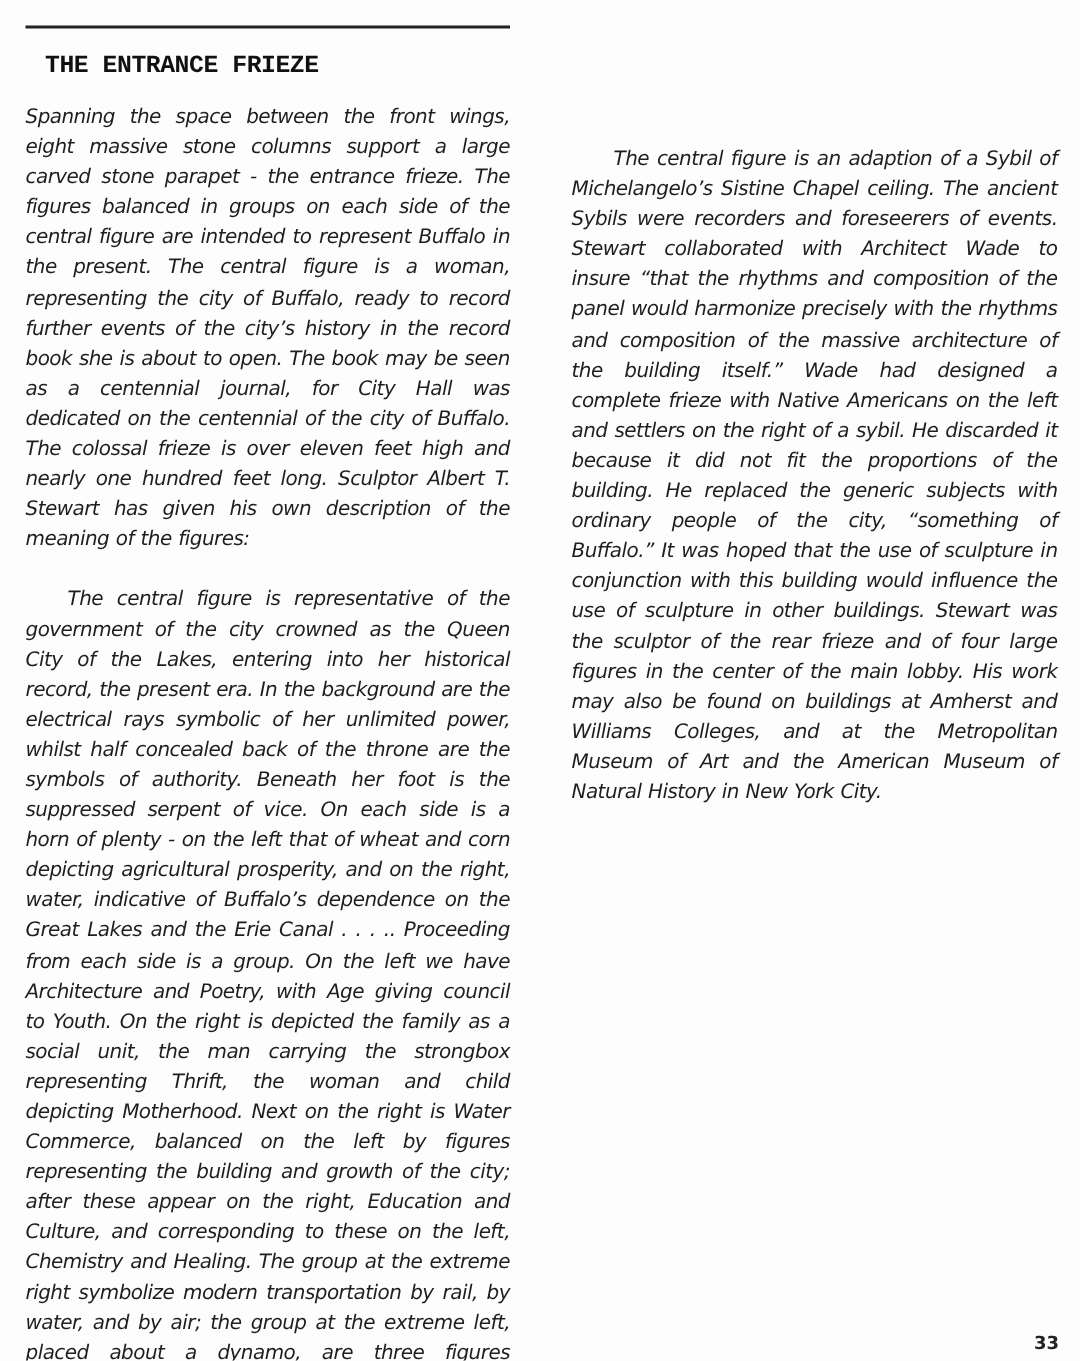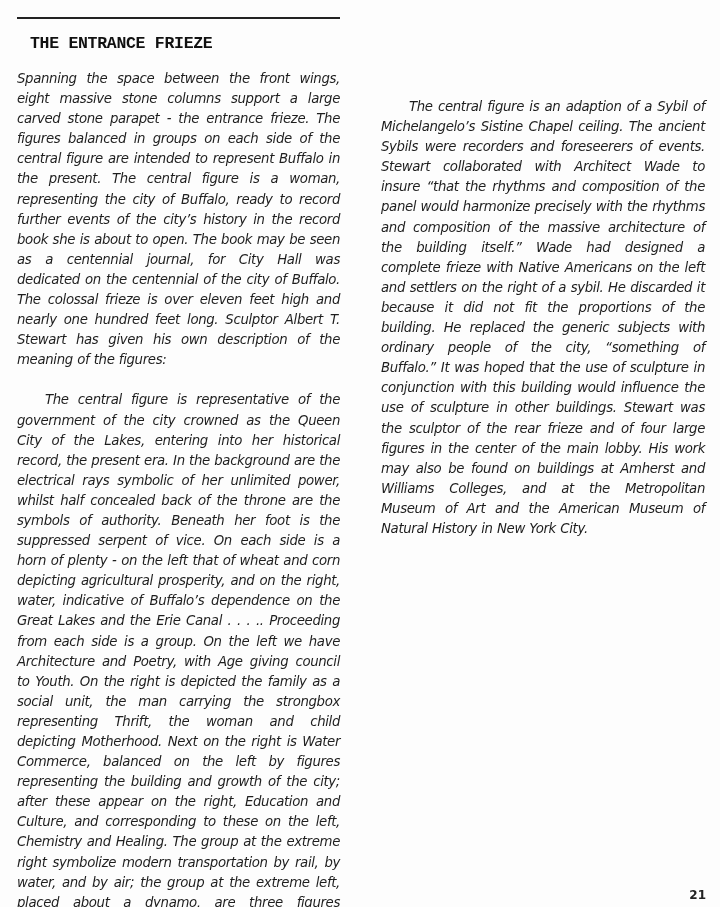--- a/index.html
+++ b/index.html
@@ -38,13 +38,13 @@
 
 <div class="col left">
   <p>Spanning the space between the front wings, eight massive stone columns support a large carved stone parapet - the entrance frieze. The figures bal­anced in groups on each side of the central figure are intended to represent Buffalo in the present. The central figure is a woman, representing the city of Buffalo, ready to record further events of the city’s history in the record book she is about to open. The book may be seen as a centennial jour­nal, for City Hall was dedicated on the centennial of the city of Buffalo. The colossal frieze is over eleven feet high and nearly one hundred feet long. Sculptor Albert T. Stewart has given his own description of the meaning of the figures:</p>
   <p class="quote">The central figure is representative of the gov­ernment of the city crowned as the Queen City of the Lakes, entering into her historical record, the present era. In the background are the electrical rays symbolic of her unlimited power, whilst half concealed back of the throne are the symbols of authority. Beneath her foot is the suppressed ser­pent of vice. On each side is a horn of plenty - on the left that of wheat and corn depicting agricultur­al prosperity, and on the right, water, indicative of Buffalo’s dependence on the Great Lakes and the Erie Canal . . . ..  Proceeding from each side is a group. On the left we have Architecture and Poetry, with Age giving council to Youth. On the right is depicted the family as a social unit, the man carry­ing the strongbox representing Thrift, the woman and child depicting Motherhood. Next on the right is Water Commerce, balanced on the left by fig­ures representing the building and growth of the city; after these appear on the right, Education and Culture, and corresponding to these on the left, Chemistry and Healing. The group at the extreme right symbolize modern transportation by rail, by water, and by air; the group at the extreme left, placed about a dynamo, are three figures suggest­ing Electricity and its subsidiaries.</p>
 </div>
 
 <div class="col right">
   <p class="indent">The central figure is an adaption of a Sybil of Michelangelo’s Sistine Chapel ceiling. The ancient Sybils were recorders and foreseerers of events. Stewart collaborated with Architect Wade to insure “that the rhythms and composition of the panel would harmonize precisely with the rhythms and composition of the massive architecture of the building itself.” Wade had designed a complete frieze with Native Americans on the left and settlers on the right of a sybil. He discarded it because it did not fit the proportions of the building. He replaced the generic subjects with ordinary people of the city, “something of Buffalo.” It was hoped that the use of sculpture in conjunction with this building would influence the use of sculpture in other buildings. Stewart was the sculptor of the rear frieze and of four large figures in the center of the main lobby. His work may also be found on buildings at Amherst and Williams Colleges, and at the Metropolitan Museum of Art and the American Museum of Natural History in New York City.</p>
 </div>
 
-<div class="page-num">21</div>
+<div class="page-num">33</div>
 
 </body></html>

